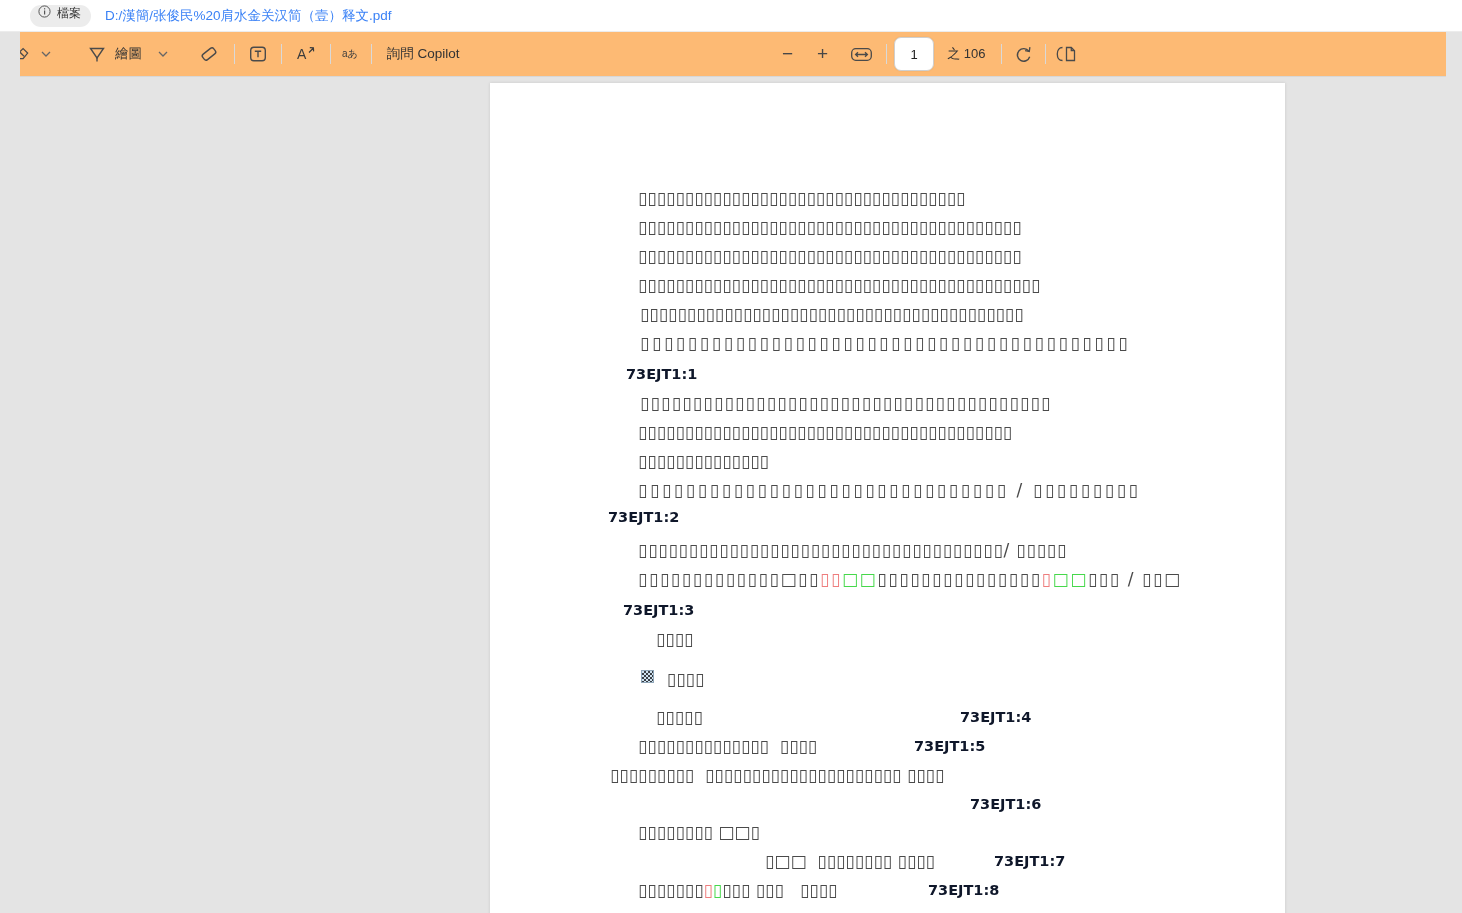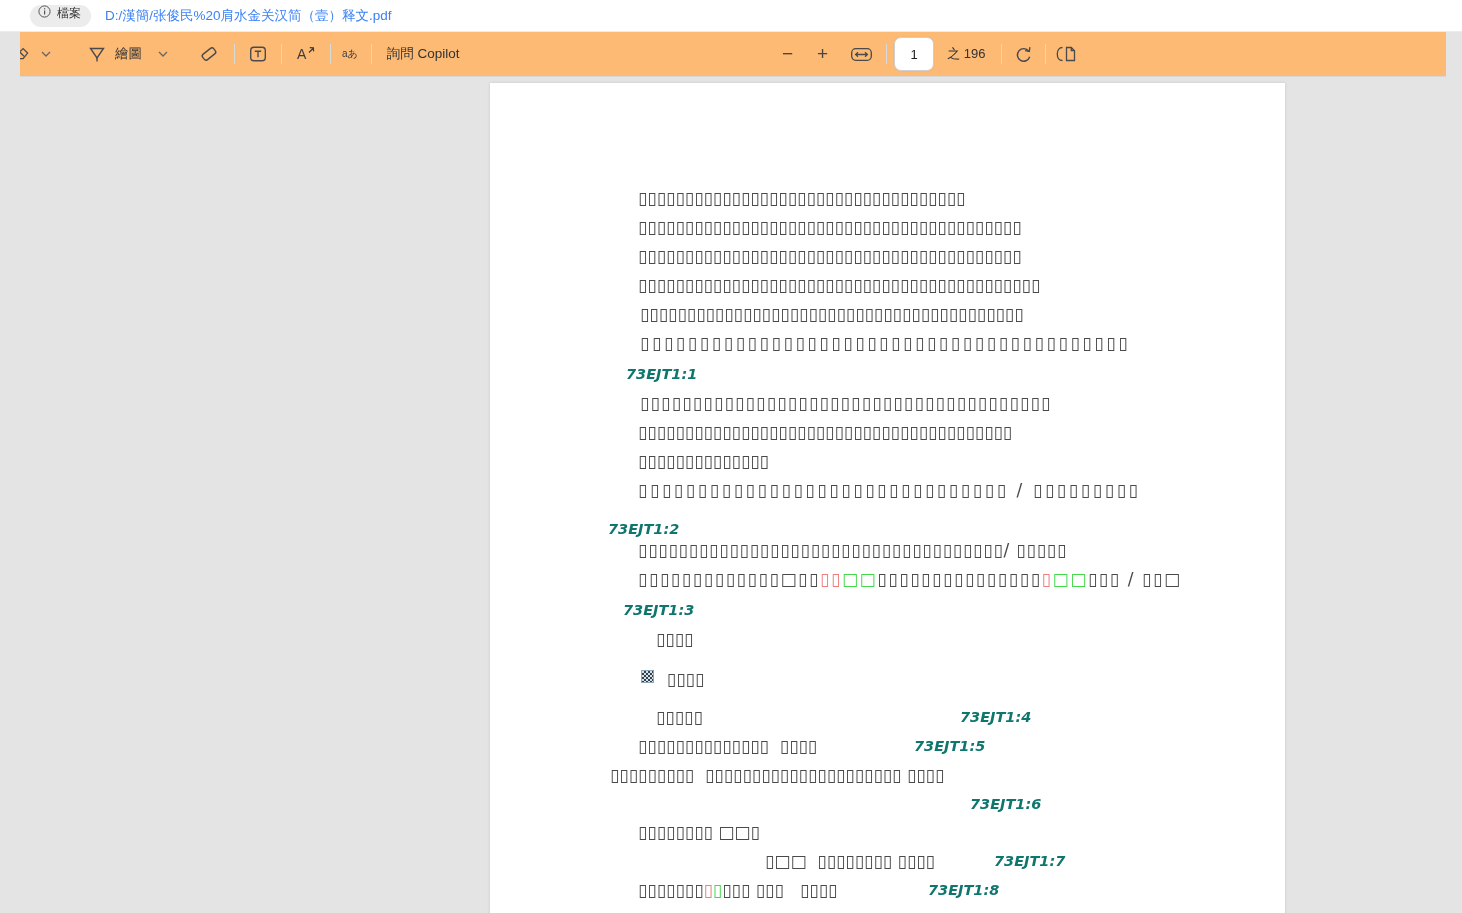--- a/index.html
+++ b/index.html
@@ -45,21 +45,21 @@
   .pdf-page{
     position:absolute;left:490px;top:6px;width:795px;height:880px;background:#ffffff;
     box-shadow:0 0 3px rgba(0,0,0,0.12);
   }
   .dline{
     position:absolute;white-space:pre;font-size:17px;line-height:18px;height:18px;
     color:#4a4a4a;font-family:"DejaVu Sans",sans-serif;
   }
   .dline .lab{
     font-family:"DejaVu Sans","Liberation Sans",sans-serif;
-    font-weight:bold;font-size:14.5px;color:#0f766e;letter-spacing:0;font-style:italic;
+    font-weight:bold;font-size:14.5px;color:#0f172a;letter-spacing:0;
   }
   .chk{
     display:inline-block;width:11px;height:11px;margin-right:2px;vertical-align:2px;
     border:1px solid #8fa6b8;
     background:repeating-conic-gradient(#3a3f45 0% 25%, #cfe2f0 0% 50%);
     background-size:4px 4px;
   }
 </style>
 </head>
 <body>
@@ -134,21 +134,21 @@
     <span class="tbtn" style="margin-left:22px;">
       <svg width="23" height="20" viewBox="0 0 23 20" fill="none" stroke="#4a4a4a" stroke-width="1.3">
         <rect x="1.7" y="4.7" width="19.6" height="11.6" rx="4"></rect>
         <path d="M5.6 10.5 h11.8 M8 8.2 l-2.4 2.3 2.4 2.3 M15 8.2 l2.4 2.3 -2.4 2.3"></path>
       </svg>
     </span>
     <span class="tb-sep" style="margin-left:13px;"></span>
     <span class="pagebox" style="margin-left:7px;">
       <span>1</span>
     </span>
-    <span class="ofpages" style="margin-left:13px;">之 196</span>
+    <span class="ofpages" style="margin-left:13px;">之 106</span>
     <span class="tb-sep" style="margin-left:15px;"></span>
     <span class="tbtn" style="margin-left:11px;">
       <svg width="20" height="20" viewBox="0 0 20 20" fill="none" stroke="#4a4a4a" stroke-width="1.4">
         <path d="M15.8 7.2 a6.3 6.3 0 1 0 0.9 5.6"></path>
         <path d="M16.9 3.2 l-0.6 4.2 -4.2-0.7" stroke-width="1.3"></path>
       </svg>
     </span>
     <span class="tb-sep" style="margin-left:12px;"></span>
     <span class="tbtn" style="margin-left:9px;">
       <svg width="22" height="20" viewBox="0 0 22 20" fill="none" stroke="#4a4a4a" stroke-width="1.3">
@@ -166,21 +166,21 @@
       <div class="dline" style="top: 135px; left: 148px;"><span>▯▯▯▯▯▯▯▯▯▯▯▯▯▯▯▯▯▯▯▯▯▯▯▯▯▯▯▯▯▯▯▯▯▯▯▯▯▯▯▯▯</span></div>
       <div class="dline" style="top: 164px; left: 148px;"><span>▯▯▯▯▯▯▯▯▯▯▯▯▯▯▯▯▯▯▯▯▯▯▯▯▯▯▯▯▯▯▯▯▯▯▯▯▯▯▯▯▯</span></div>
       <div class="dline" style="top: 193px; left: 148px;"><span>▯▯▯▯▯▯▯▯▯▯▯▯▯▯▯▯▯▯▯▯▯▯▯▯▯▯▯▯▯▯▯▯▯▯▯▯▯▯▯▯▯▯▯</span></div>
       <div class="dline" style="top: 222px; left: 150px;"><span>▯▯▯▯▯▯▯▯▯▯▯▯▯▯▯▯▯▯▯▯▯▯▯▯▯▯▯▯▯▯▯▯▯▯▯▯▯▯▯▯▯</span></div>
       <div class="dline" style="top: 251px; left: 150px; letter-spacing: 2.6px;"><span>▯▯▯▯▯▯▯▯▯▯▯▯▯▯▯▯▯▯▯▯▯▯▯▯▯▯▯▯▯▯▯▯▯▯▯▯▯▯▯▯▯</span></div>
       <div class="dline" style="top: 281px; left: 136px;"><span class="lab">73EJT1:1</span></div>
       <div class="dline" style="top: 311px; left: 150px; letter-spacing: 1.2px;"><span>▯▯▯▯▯▯▯▯▯▯▯▯▯▯▯▯▯▯▯▯▯▯▯▯▯▯▯▯▯▯▯▯▯▯▯▯▯▯▯</span></div>
       <div class="dline" style="top: 340px; left: 148px;"><span>▯▯▯▯▯▯▯▯▯▯▯▯▯▯▯▯▯▯▯▯▯▯▯▯▯▯▯▯▯▯▯▯▯▯▯▯▯▯▯▯</span></div>
       <div class="dline" style="top: 369px; left: 148px;"><span>▯▯▯▯▯▯▯▯▯▯▯▯▯▯</span></div>
       <div class="dline" style="top: 398px; left: 148px; letter-spacing: 2.6px;"><span>▯▯▯▯▯▯▯▯▯▯▯▯▯▯▯▯▯▯▯▯▯▯▯▯▯▯▯▯▯▯▯</span><span> / </span><span>▯▯▯▯▯▯▯▯▯</span></div>
-      <div class="dline" style="top: 436px; left: 118px;"><span class="lab">73EJT1:2</span></div>
+      <div class="dline" style="top: 424px; left: 118px;"><span class="lab">73EJT1:2</span></div>
       <div class="dline" style="top: 458px; left: 148px; letter-spacing: 0.8px;"><span>▯▯▯▯▯▯▯▯▯▯▯▯▯▯▯▯▯▯▯▯▯▯▯▯▯▯▯▯▯▯▯▯▯▯▯▯</span><span>/ </span><span>▯▯▯▯▯</span></div>
       <div class="dline" style="top: 487px; left: 148px; letter-spacing: 1.6px;"><span>▯▯▯▯▯▯▯▯▯▯▯▯▯</span><span>□</span><span>▯▯</span><span style="color: rgb(238, 125, 125);">▯▯</span><span style="color: rgb(70, 216, 75);">□□</span><span>▯▯▯▯▯▯▯▯▯▯▯▯▯▯▯</span><span style="color: rgb(238, 125, 125);">▯</span><span style="color: rgb(70, 216, 75);">□□</span><span>▯▯▯</span><span> / </span><span>▯▯</span><span>□</span></div>
       <div class="dline" style="top: 517px; left: 120px; margin-left: 13px;"><span class="lab">73EJT1:3</span></div>
       <div class="dline" style="top: 547px; left: 166px;"><span>▯▯▯▯</span></div>
       <div class="dline" style="top: 587px; left: 151px;"><span class="chk"></span><span>  </span><span>▯▯▯▯</span></div>
       <div class="dline" style="top: 625px; left: 166px;"><span>▯▯▯▯▯</span><span class="lab" style="position: absolute; left: 292px; letter-spacing: 0px; white-space: nowrap; margin-left: 12px;">73EJT1:4</span></div>
       <div class="dline" style="top: 654px; left: 148px;"><span>▯▯▯▯▯▯▯▯▯▯▯▯▯▯</span><span>  </span><span>▯▯▯▯</span><span class="lab" style="position: absolute; left: 276px; letter-spacing: 0px; white-space: nowrap;">73EJT1:5</span></div>
       <div class="dline" style="top: 683px; left: 120px;"><span>▯▯▯▯▯▯▯▯▯</span><span>  </span><span>▯▯▯▯▯▯▯▯▯▯▯▯▯▯▯▯▯▯▯▯▯</span><span> </span><span>▯▯▯▯</span></div>
       <div class="dline" style="top: 712px; left: 0px;"><span class="lab" style="position: absolute; left: 480px; letter-spacing: 0px; white-space: nowrap;">73EJT1:6</span></div>
       <div class="dline" style="top: 740px; left: 148px;"><span>▯▯▯▯▯▯▯▯</span><span> </span><span>□□</span><span>▯</span></div>

